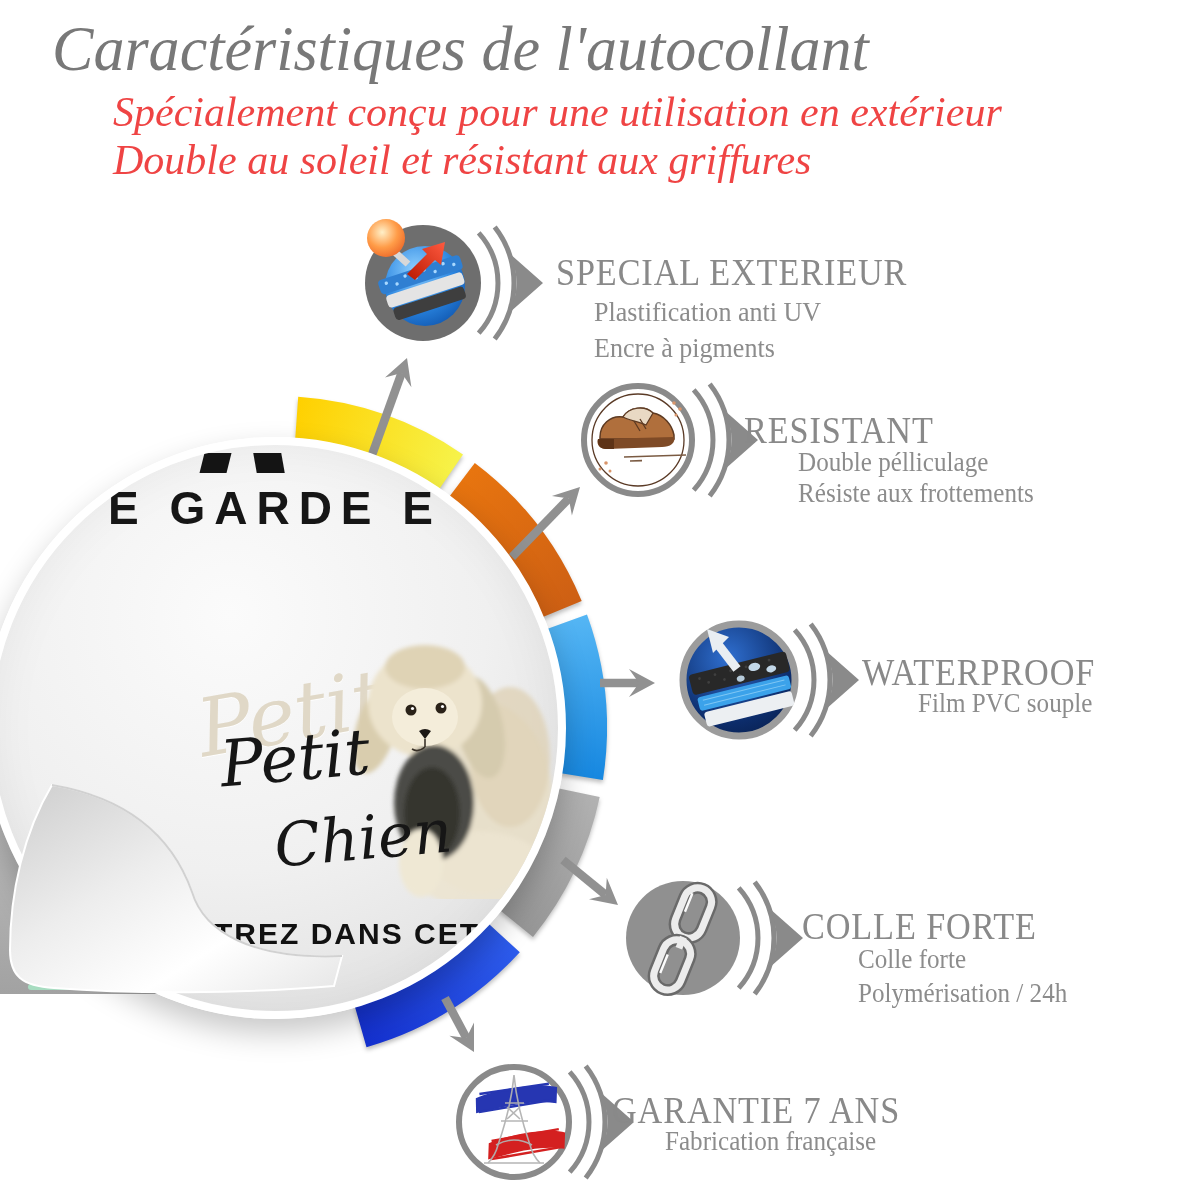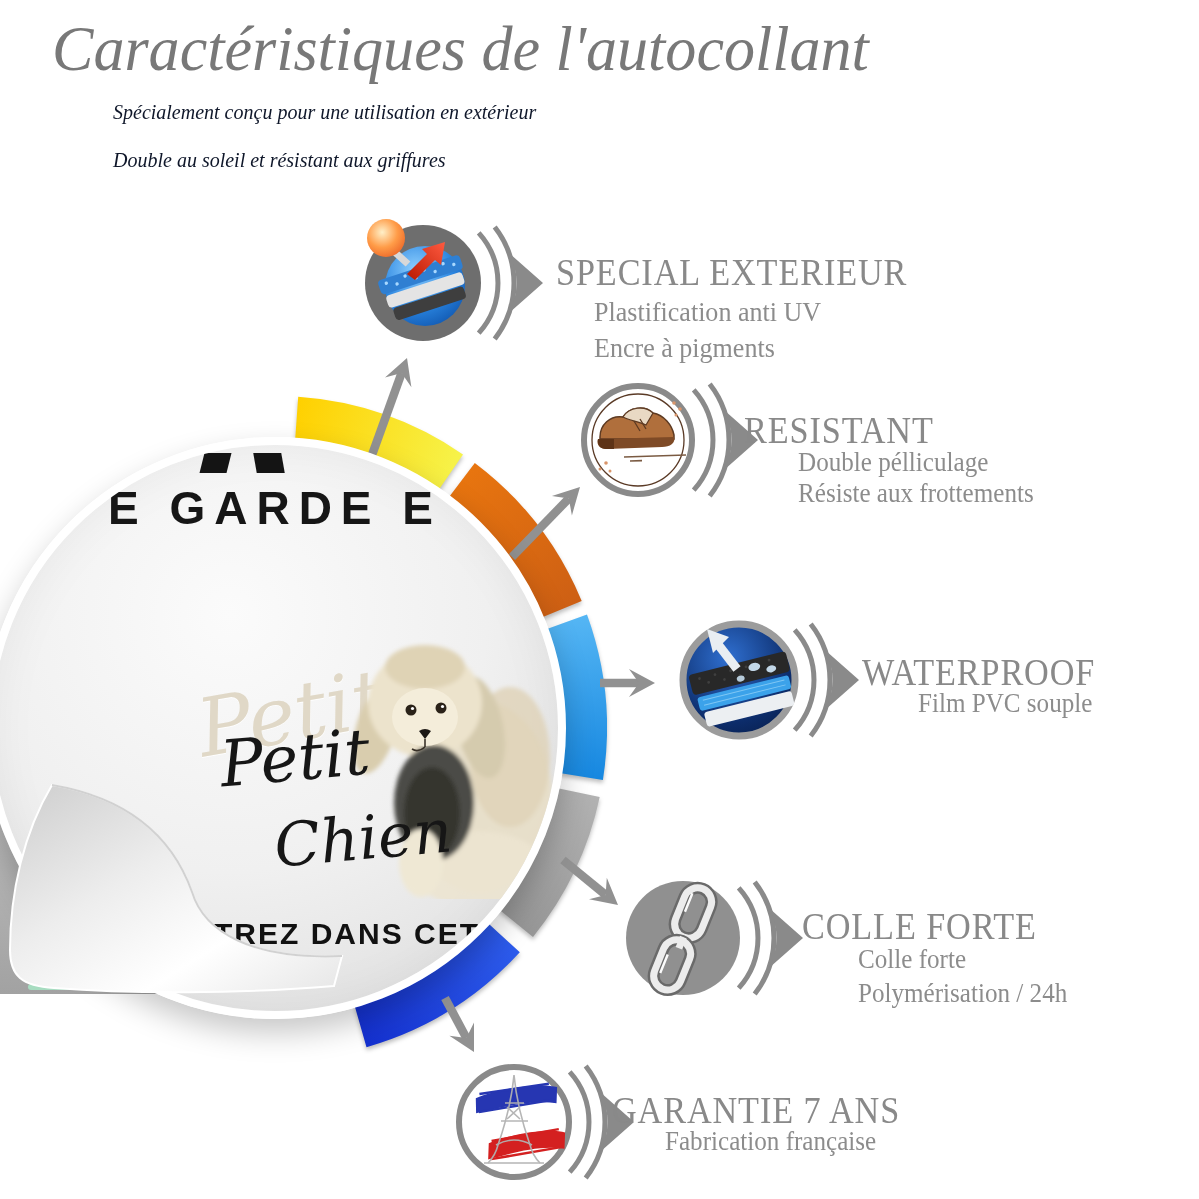--- a/index.html
+++ b/index.html
@@ -1,21 +1,21 @@
 <!DOCTYPE html>
 <html><head>
 <meta charset="utf-8">
 <style>
   html,body{margin:0;padding:0;background:#ffffff;}
   #stage{position:relative;width:1115px;height:1199px;background:#ffffff;overflow:hidden;
          font-family:"Liberation Serif",serif;}
   
   .main-title{position:absolute;left:52px;top:12px;font-style:italic;font-size:64px;color:#787878;
               white-space:nowrap;transform:scaleX(.97);transform-origin:left top;}
-  .sub-title{position:absolute;left:113px;top:88px;font-style:italic;font-size:20px;color:#0f172a;
+  .sub-title{position:absolute;left:113px;top:88px;font-style:italic;font-size:42px;color:#ef4444;
              line-height:48px;white-space:nowrap;}
   
   #bg-svg{position:absolute;left:0;top:0;z-index:1;}
   
   .liner{position:absolute;left:-64px;top:744px;width:408px;height:250px;border-radius:54px;
          background:linear-gradient(180deg,#c6c6c6 0%,#b2b2b2 55%,#a2a2a2 100%);z-index:2;}
   .liner-corner{position:absolute;left:0;top:0;width:140px;height:90px;z-index:3;
          background:#bcbcbc;clip-path:polygon(0 72%,0 4%,90% 28%,33% 64%);top:740px;}
   .green-strip{position:absolute;left:28px;top:984px;width:190px;height:6px;border-radius:3px;
          background:#a7dcc0;z-index:3;}

